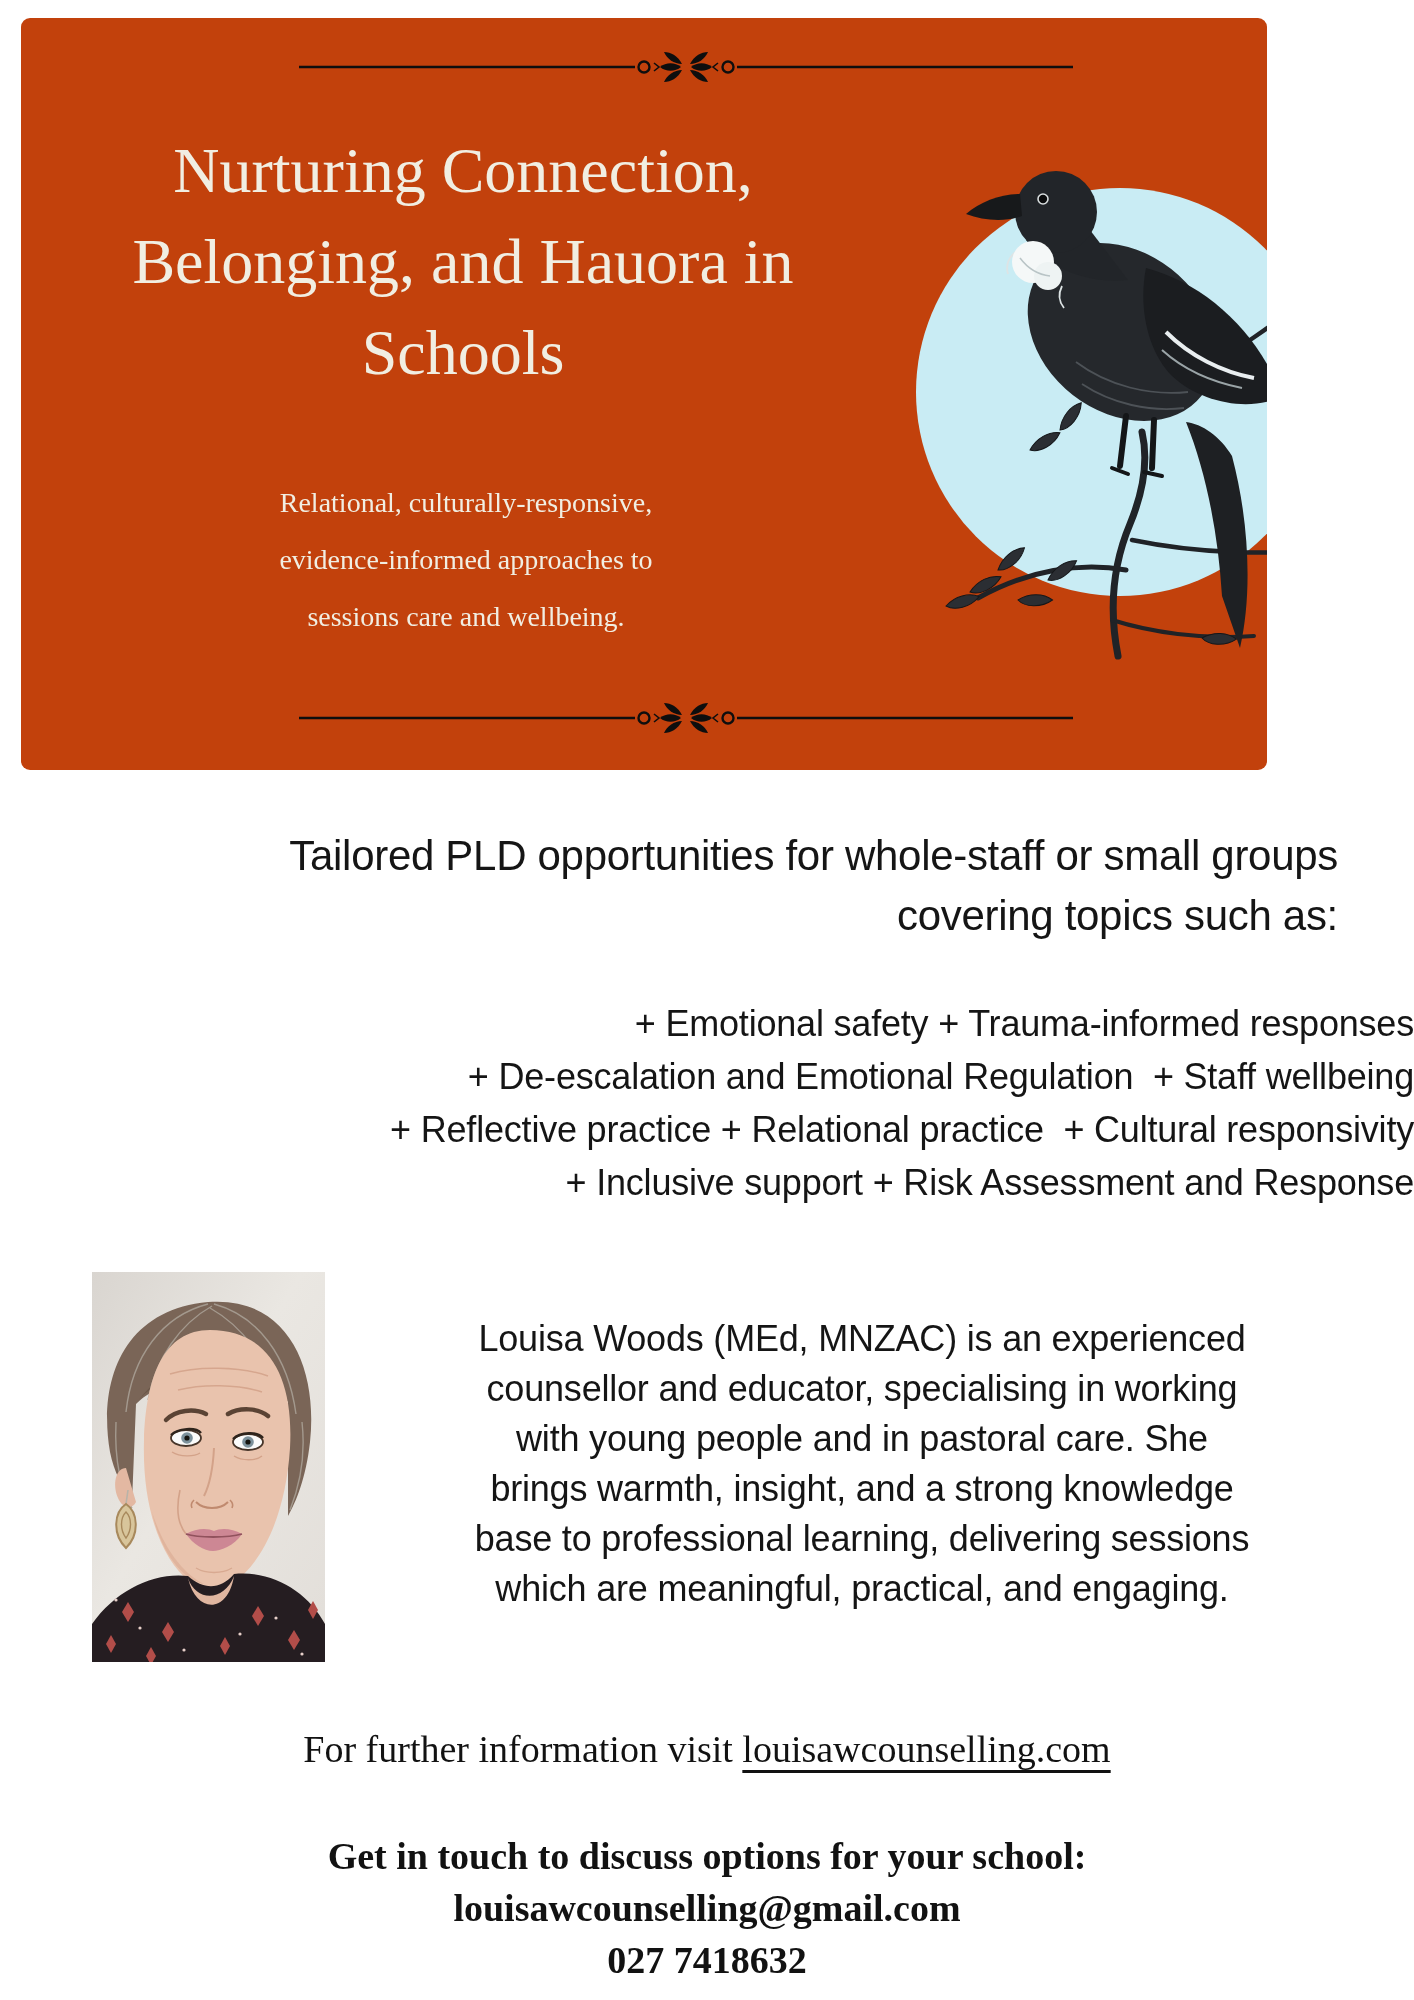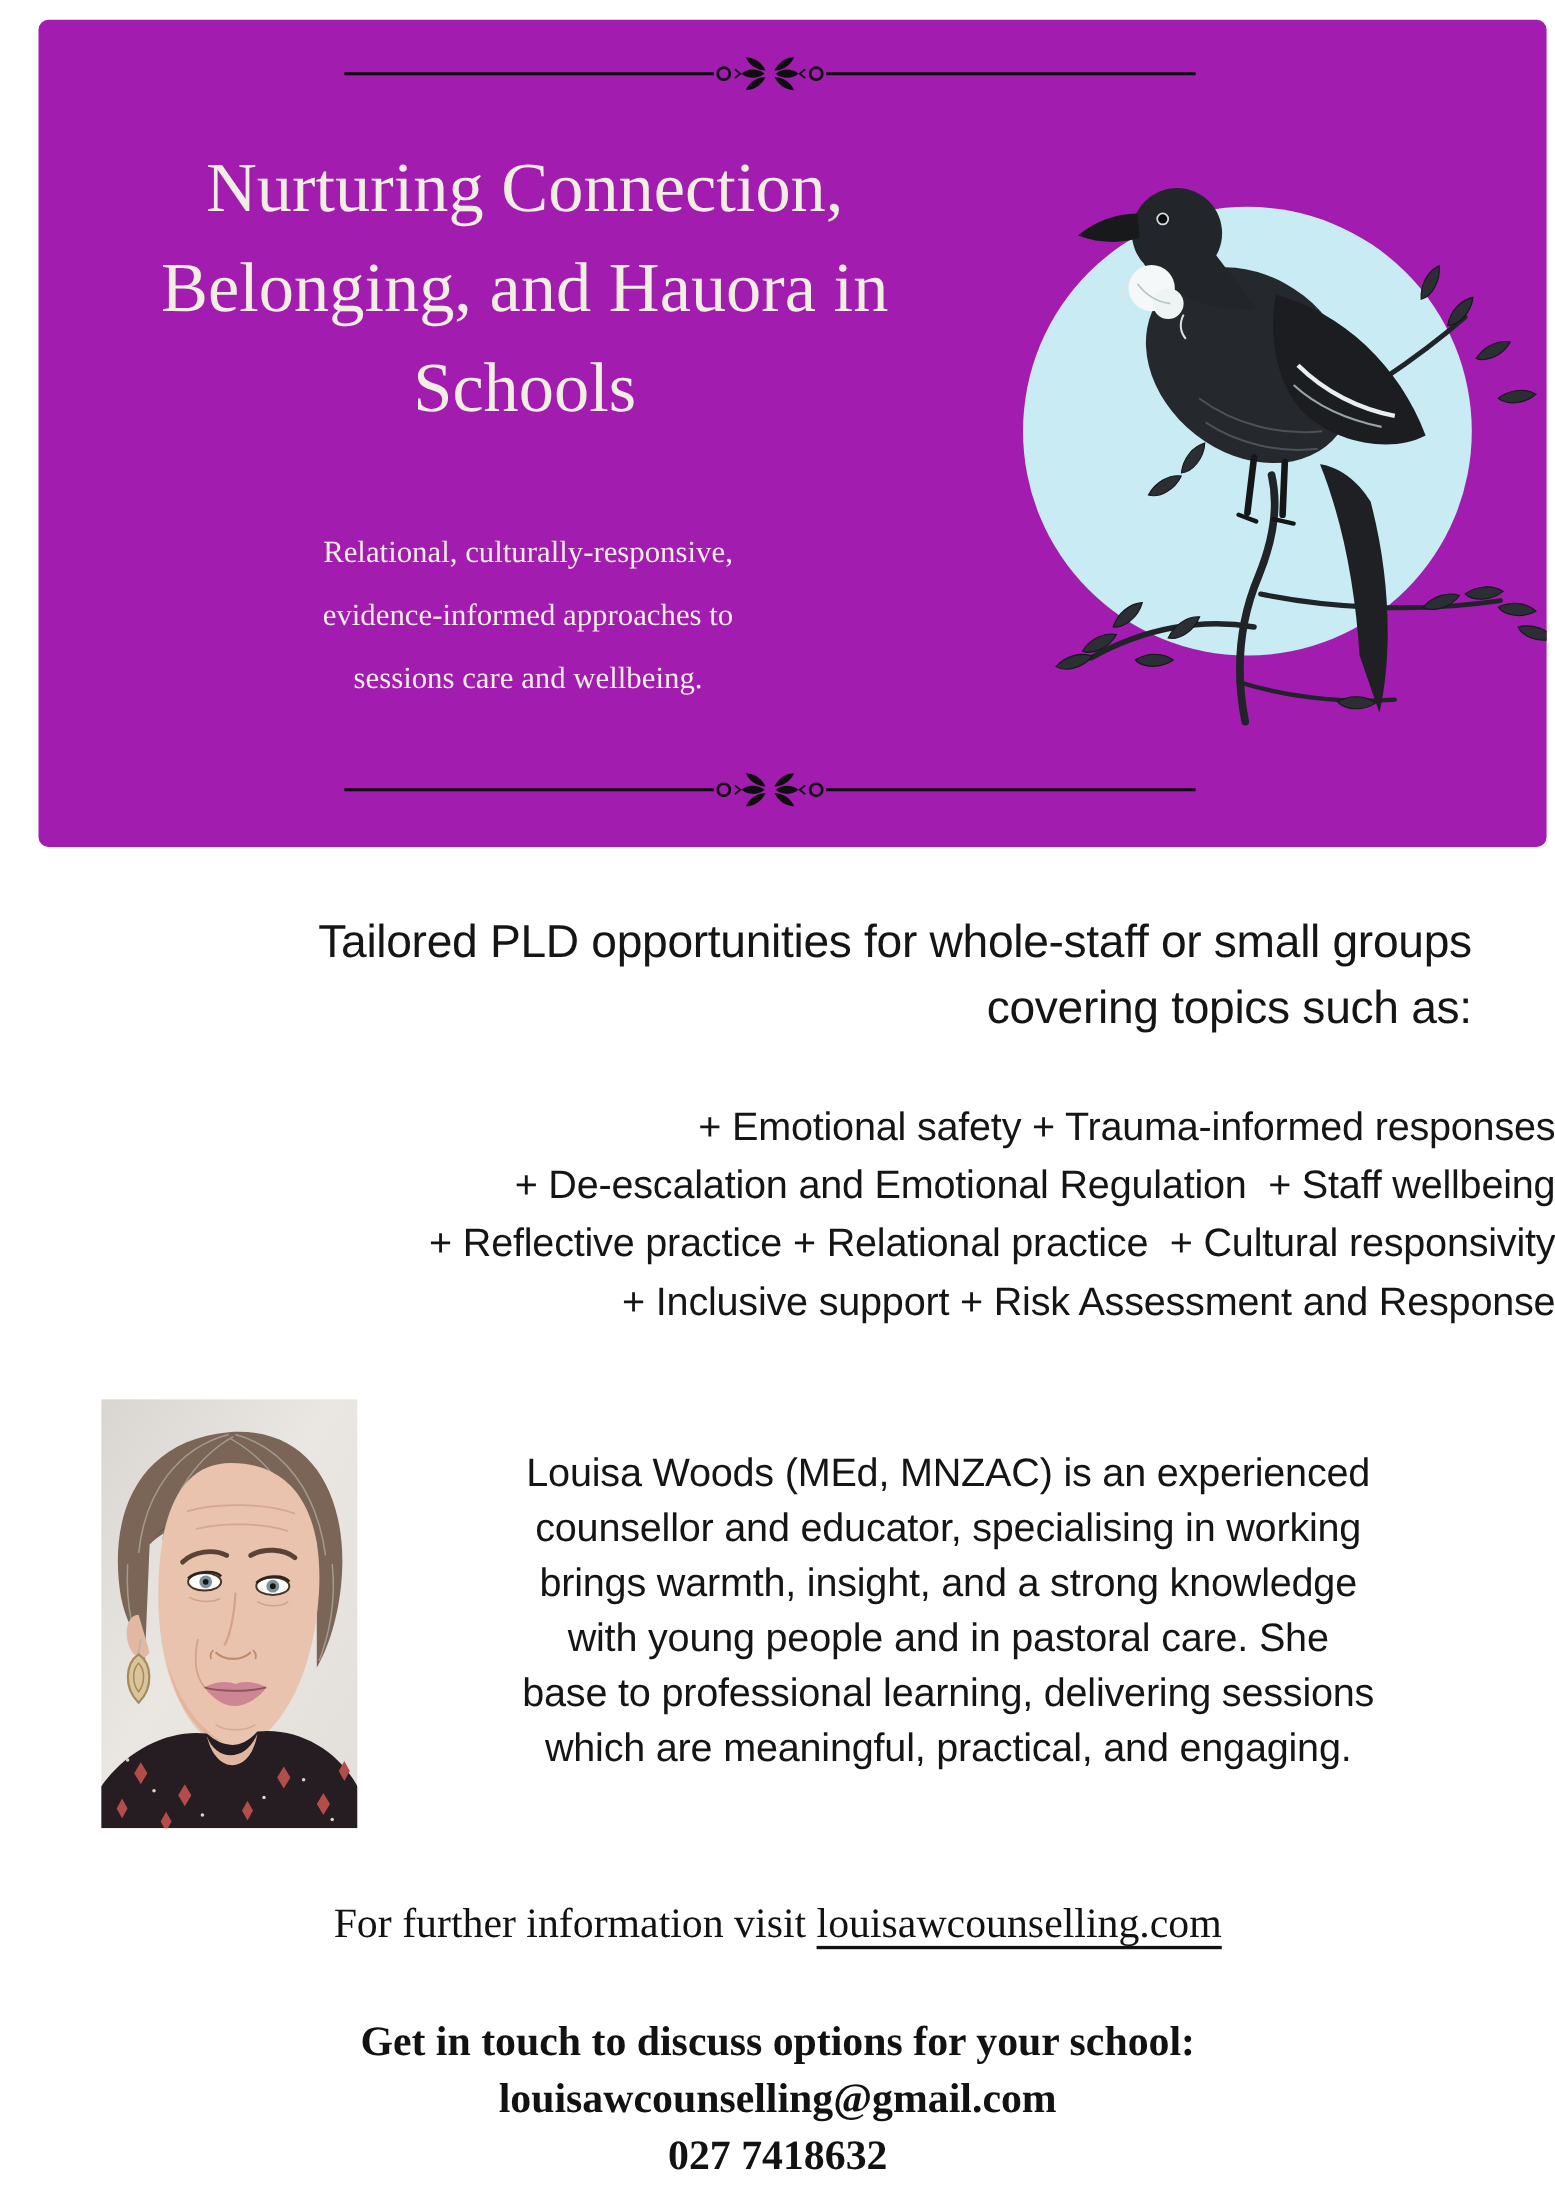--- a/index.html
+++ b/index.html
@@ -1,21 +1,21 @@
 <!DOCTYPE html>
 <html><head>
 <meta charset="utf-8">
 <style>
   html,body{margin:0;padding:0;background:#ffffff;}
   .page{position:relative;width:1414px;height:2000px;background:#ffffff;overflow:hidden;
         font-family:"Liberation Sans","DejaVu Sans",sans-serif;}
 
   
-  .hero{position:absolute;left:35px;top:18px;width:1371px;height:752px;
-        background:#a21caf;border-radius:9px;overflow:hidden;}
+  .hero{position:absolute;left:21px;top:18px;width:1246px;height:752px;
+        background:#c2410c;border-radius:9px;overflow:hidden;}
   .divider{position:absolute;left:276px;width:778px;height:32px;}
   .divider.top{top:33px;}
   .divider.bottom{top:684px;}
   .hero-title{position:absolute;left:0;top:107px;width:884px;text-align:center;
         font-family:"Liberation Serif","DejaVu Serif",serif;font-weight:400;
         font-size:64px;line-height:91px;color:#f1eee2;}
   .hero-sub{position:absolute;left:0;top:456px;width:890px;text-align:center;
         font-family:"Liberation Serif","DejaVu Serif",serif;font-weight:400;
         font-size:28px;line-height:57px;color:#f1eee2;}
   .bird{position:absolute;left:829px;top:82px;width:560px;height:560px;}
@@ -240,22 +240,22 @@
       <circle cx="148" cy="362" r="1.6"></circle>
         <circle cx="184" cy="346" r="1.6"></circle>
       <circle cx="210" cy="382" r="1.6"></circle>
         <circle cx="24" cy="328" r="1.6"></circle>
     </g>
   </svg>
 
   <div class="bio">
     <div>Louisa Woods (MEd, MNZAC) is an experienced</div>
     <div>counsellor and educator, specialising in working</div>
+    <div>with young people and in pastoral care. She</div>
     <div>brings warmth, insight, and a strong knowledge</div>
-    <div>with young people and in pastoral care. She</div>
     <div>base to professional learning, delivering sessions</div>
     <div>which are meaningful, practical, and engaging.</div>
   </div>
 
   <div class="info">
     <span>For further information visit </span><span class="link">louisawcounselling.com</span>
   </div>
 
   <div class="contact">
     <div>Get in touch to discuss options for your school:</div>

